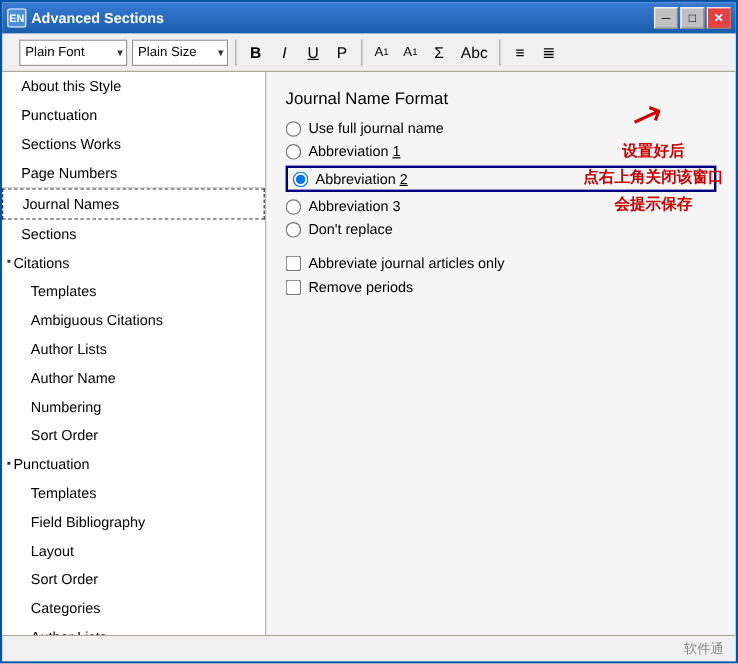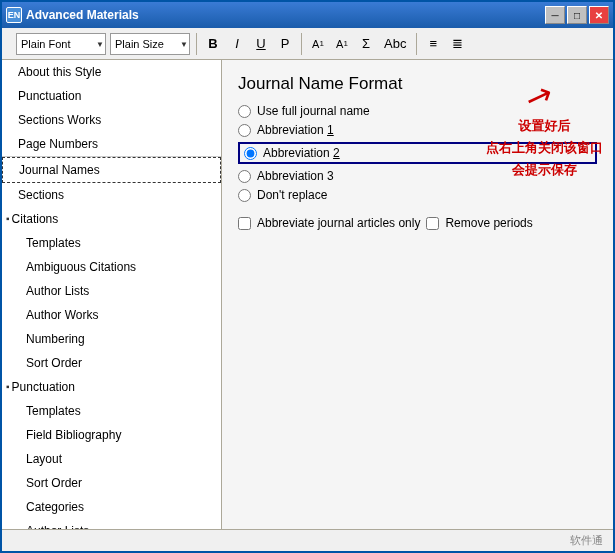--- a/index.html
+++ b/index.html
@@ -166,37 +166,37 @@
     
     .right-panel {
       flex: 1;
       background: #f5f5f5;
       padding: 14px 16px;
       overflow-y: auto;
       position: relative;
     }
 
     .panel-title {
-      font-size: 17px;
+      font-size: 14px;
       color: #000;
       margin-bottom: 10px;
       font-weight: normal;
     }
 
     .radio-group { display: flex; flex-direction: column; gap: 5px; margin-bottom: 12px; }
     .radio-item {
       display: flex;
       align-items: center;
       gap: 6px;
       font-size: 12px;
       cursor: pointer;
     }
     .radio-item input[type=radio] { margin: 0; width: 13px; height: 13px; }
 
-    .checkbox-group { display: flex; flex-direction: row; gap: 6px; margin-top: 14px; }
+    .checkbox-group { display: flex; flex-direction: column; gap: 6px; margin-top: 14px; }
     .checkbox-item {
       display: flex;
       align-items: center;
       gap: 6px;
       font-size: 12px;
     }
     .checkbox-item input[type=checkbox] { width: 13px; height: 13px; }
 
     
     .status-bar {
@@ -218,21 +218,21 @@
   </style>
 </head>
 <body>
 
 <div class="window">
 
   <div class="title-bar">
     <div class="title-bar-icon">
       <span>EN</span>
     </div>
-    <span class="title-bar-text">Advanced Materials</span>
+    <span class="title-bar-text">Advanced Sections</span>
     <div class="title-bar-buttons">
       <div class="title-btn">─</div>
       <div class="title-btn">□</div>
       <div class="title-btn close">✕</div>
     </div>
   </div>
 
   <div class="toolbar">
     <div class="dropdown-wrap">
       <select class="toolbar-dropdown">
@@ -291,21 +291,21 @@
       <div class="tree-item child">
         <span>Templates</span>
       </div>
       <div class="tree-item child">
         <span>Ambiguous Citations</span>
       </div>
       <div class="tree-item child">
         <span>Author Lists</span>
       </div>
       <div class="tree-item child">
-        <span>Author Works</span>
+        <span>Author Name</span>
       </div>
       <div class="tree-item child">
         <span>Numbering</span>
       </div>
       <div class="tree-item child">
         <span>Sort Order</span>
       </div>
 
       <div class="tree-item section-header">
         <span class="expand-icon">▪</span>

